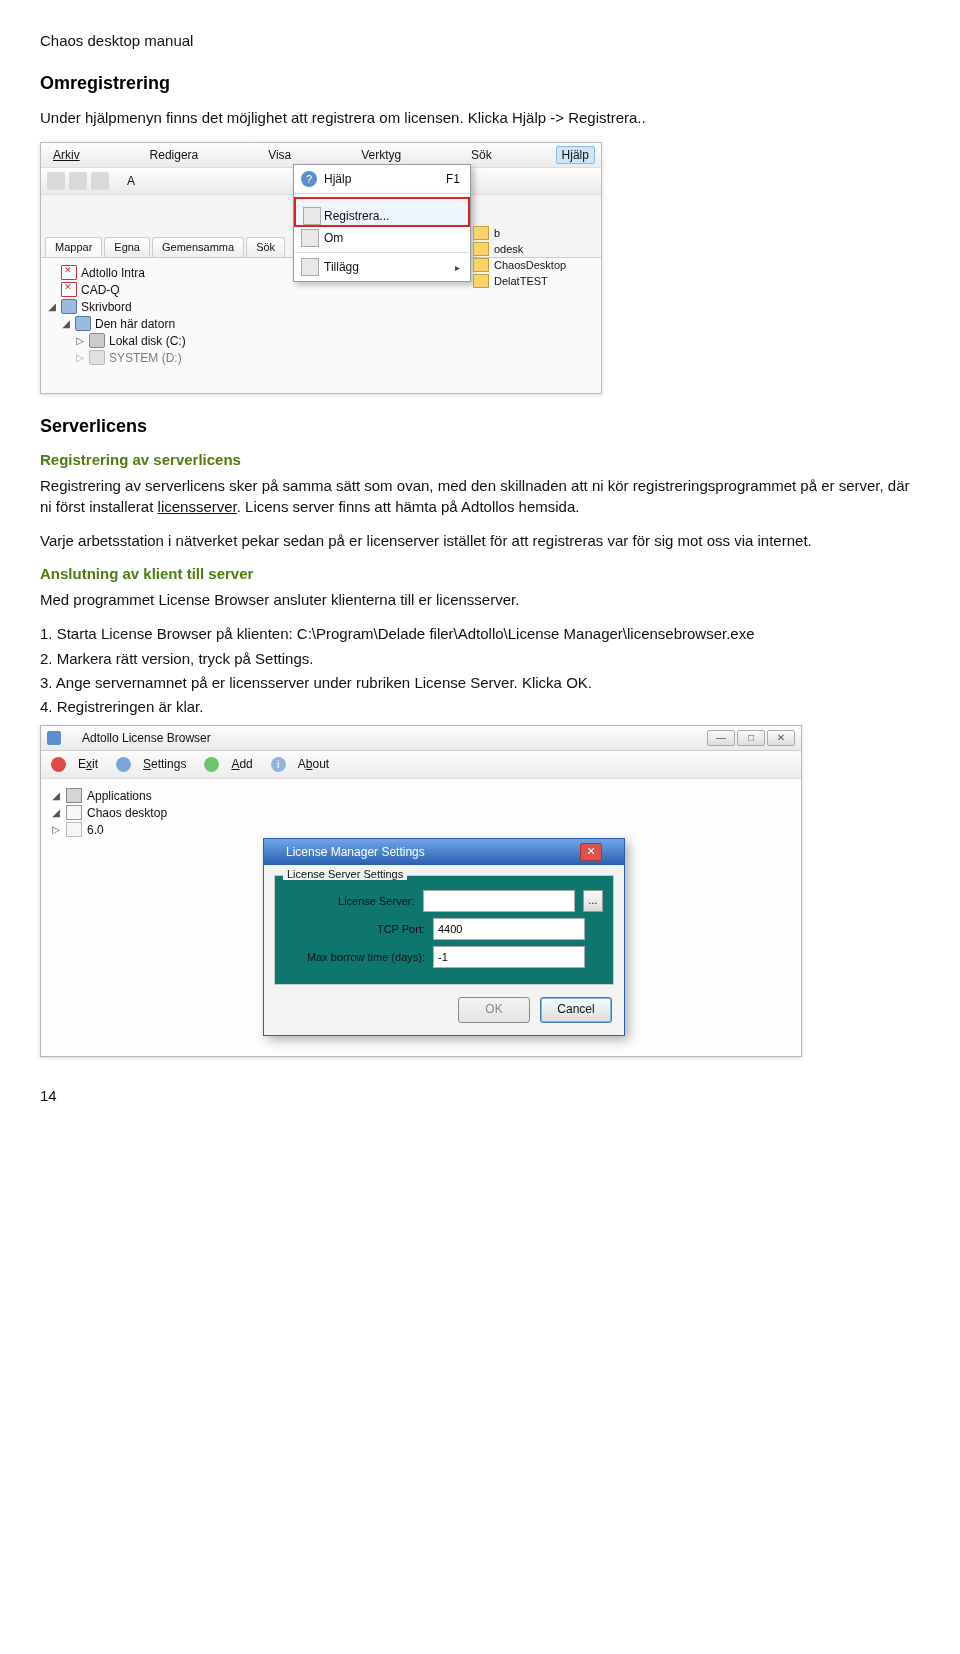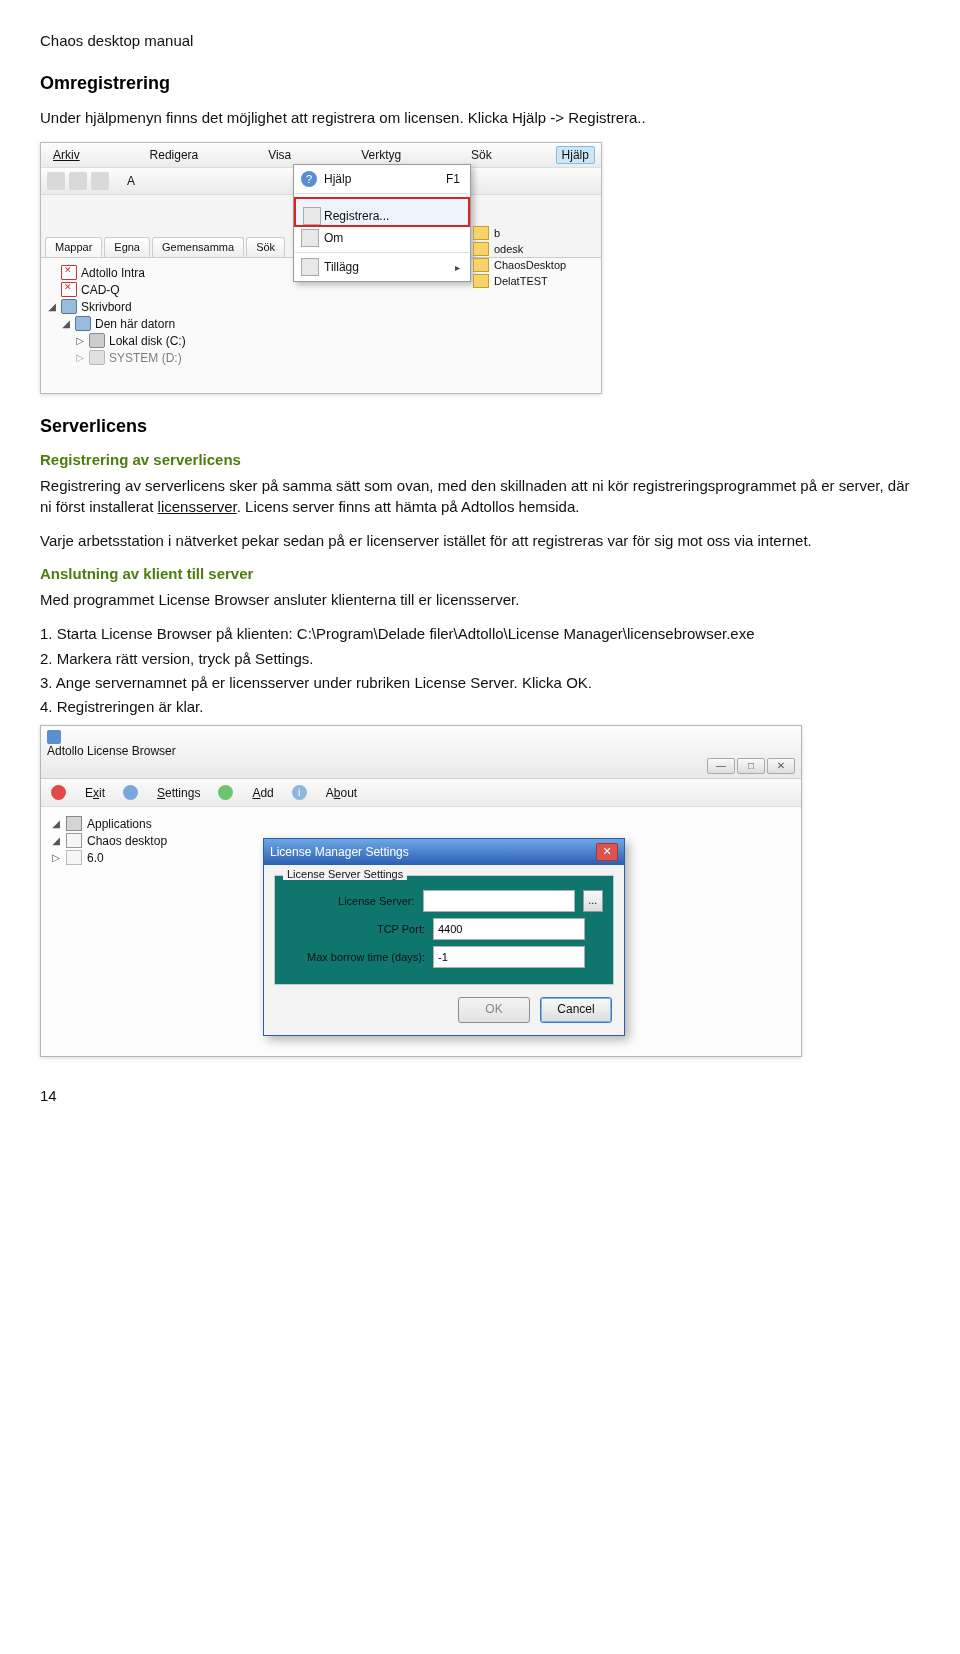--- a/index.html
+++ b/index.html
@@ -61,47 +61,47 @@
   
   .flist { position:absolute; top:82px; left:432px; width:120px; font-size:11px; }
   .flist .row { display:flex; align-items:center; gap:5px; padding:1px 0; }
   .flist .fld { width:14px; height:12px; background:#f6d46b; border:1px solid #c8a030; }
 
   
   .shot2 { width:760px; height:330px; border:1px solid #b6b6b6; position:relative;
     font-family:"Segoe UI",Tahoma,sans-serif; font-size:12px; margin-top:8px;
     background:linear-gradient(#fff,#f7f7f7 26px,#fdfdfd 27px);
     box-shadow:0 1px 4px rgba(0,0,0,.15);}
-  .titlebar2 { display:flex; gap:0; padding:4px 6px;
-    background:linear-gradient(#fdfdfd,#e9e9e9); border-bottom:1px solid #ccc;flex-direction:column;}
+  .titlebar2 { display:flex; align-items:center; gap:21px; padding:4px 6px;
+    background:linear-gradient(#fdfdfd,#e9e9e9); border-bottom:1px solid #ccc;}
   .titlebar2 .winbtns { margin-left:auto; display:flex; gap:2px;}
   .titlebar2 .winbtns span { width:26px; height:14px; border:1px solid #aaa;
     background:linear-gradient(#fafafa,#ddd); border-radius:2px; font-size:10px;
     text-align:center; line-height:13px; color:#555;}
   .tb2 { display:flex; gap:14px; padding:5px 8px; border-bottom:1px solid #ddd;
     background:linear-gradient(#fbfbfb,#ececec); font-size:12px;}
-  .tb2 .btn { display:flex; align-items:center; gap:19px; padding:1px 2px; }
+  .tb2 .btn { display:flex; gap:12px; padding:1px 2px; }
   .tb2 .btn .ci { width:15px; height:15px; border-radius:50%; display:inline-block;}
   .ci-exit { background:#e24a4a; } .ci-set { background:#7aa7d9; }
   .ci-add { background:#6ec46e; } .ci-abt { background:#8fb5db; color:#fff; font-size:11px; text-align:center; line-height:15px;}
   .tree2 { padding:8px 10px; }
   .trow2 { display:flex; align-items:center; gap:5px; padding:1px 0;}
   .t2exp { width:10px; font-size:10px; color:#555; text-align:center;}
   .t2ic { width:14px; height:13px; display:inline-block;}
   .ic-app { background:#d5d5d5; border:1px solid #888; }
   .ic-chd { background:#f6f6f6; border:1px solid #999; }
   .ic-num { background:#f6f6f6; border:1px solid #bbb; }
 
   
   .dlg { position:absolute; top:112px; left:222px; width:360px;
     border:1px solid #2a5fb0; box-shadow:4px 4px 10px rgba(0,0,0,.3);
     background:#f3f3f3; font-size:12px;}
   .dlg .dtitle { background:linear-gradient(#6ea8e6,#2a5fb0); color:#fff;
     display:flex; align-items:center; justify-content:space-between;
-    padding:4px 6px; font-size:12px;}
+    padding:4px 22px; font-size:12px;}
   .dlg .dtitle .close { width:20px; height:16px; background:#d9534f; border:1px solid #a33;
     border-radius:2px; color:#fff; text-align:center; line-height:14px; font-size:11px;}
   .dlg .grpbox { margin:10px 10px 4px 10px; border:1px solid #c8c8c8; padding:8px 10px 10px 10px;
     position:relative; background:#0f766e;}
   .dlg .grpbox .legend { position:absolute; top:-8px; left:8px; background:#f3f3f3; padding:0 4px; font-size:11px;}
   .frow { display:flex; align-items:center; gap:8px; margin:6px 0;}
   .frow label { width:140px; text-align:right; font-size:11px;}
   .frow input { flex:0 0 120px; height:18px; border:1px solid #abadb3; background:#fff;
     padding:1px 4px; font-size:11px;}
   .frow .bbrowse { width:20px; height:20px; border:1px solid #999;

